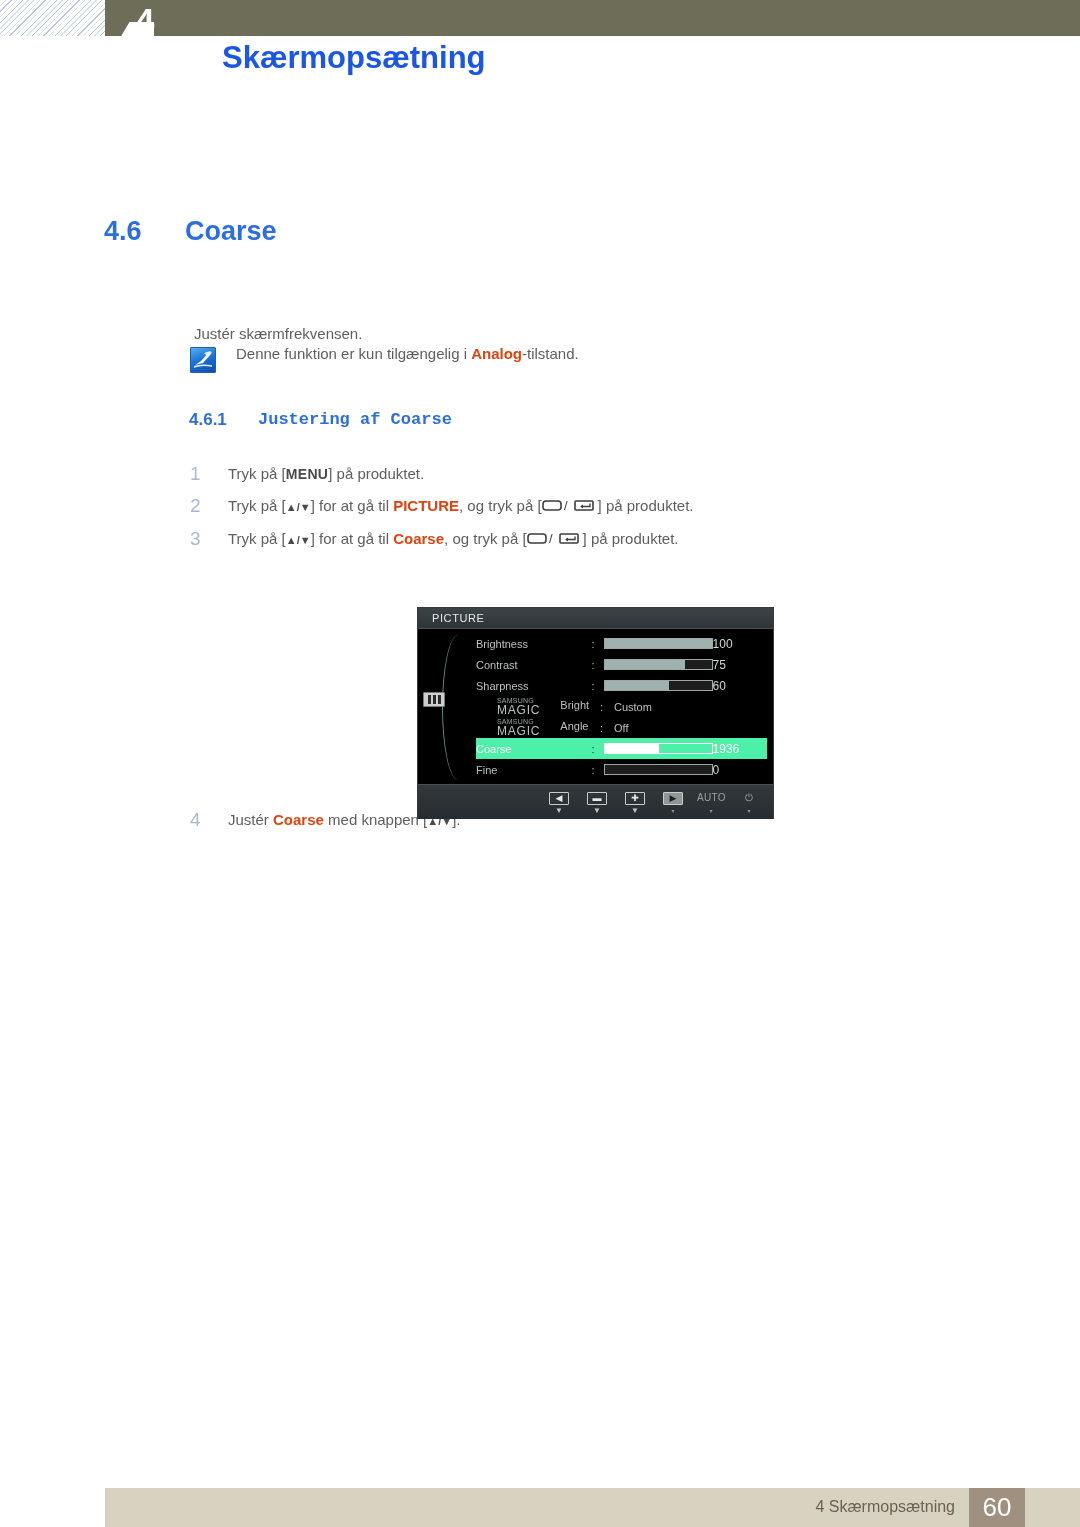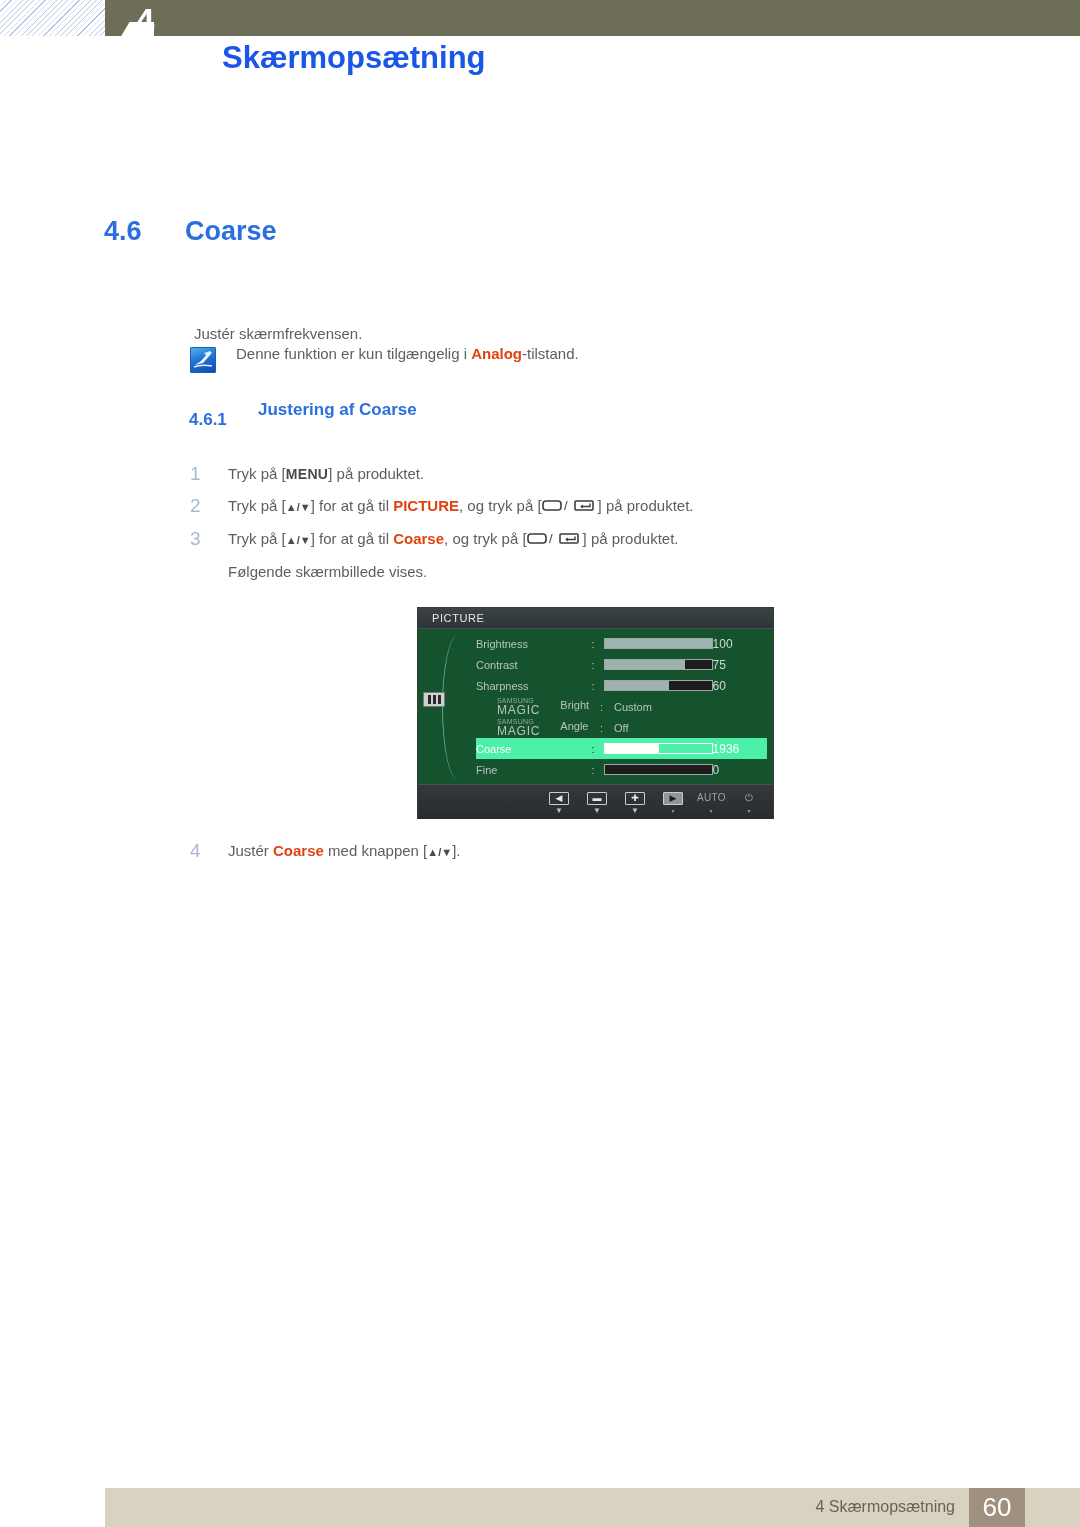--- a/index.html
+++ b/index.html
@@ -108,24 +108,25 @@
   .sub-num {
     position: absolute;
     left: 189px; top: 410px;
     font-size: 17px;
     font-weight: bold;
     color: #2a6ee0;
     text-align: right;
   }
   .sub-title {
     position: absolute;
-    left: 258px; top: 400px;
+    left: 258px; top: 410px;
     font-size: 17px;
     font-weight: bold;
     color: #2a6ee0;
+    font-family: Liberation Mono, monospace;
   }
 
   
   .steps {
     position: absolute;
     left: 190px; top: 458px;
     width: 800px;
   }
   .step {
     position: relative;
@@ -170,21 +171,21 @@
     color: #e8e8e8;
     font-size: 11px;
     line-height: 20px;
     padding-left: 14px;
     letter-spacing: .6px;
     border-bottom: 1px solid #4a5054;
   }
   .osd-body {
     position: relative;
     height: 155px;
-    background: #14532d;
+    background: #000000;
   }
   .osd-arc {
     position: absolute;
     left: 24px; top: 6px;
     width: 26px; height: 145px;
     border-left: 1px solid #7fbfb2;
     border-radius: 60% 0 0 60% / 50% 0 0 50%;
     opacity: .75;
   }
   .osd-lefticon {
@@ -363,21 +364,20 @@
             <path d="M48 5.5 L48 8.5 L39 8.5" fill="none" stroke="#3d3d3d" stroke-width="1.4"></path>
             <path d="M41 6.6 L38.2 8.5 L41 10.4 Z" fill="#3d3d3d"></path>
           </svg></span><span>] på produktet.</span></span></div>
     <div class="step"><span class="step-n">3</span><span><span>Tryk på [</span><span class="karrow">▲/▼</span><span>] for at gå til </span><b class="hl">Coarse</b><span>, og tryk på [</span><span class="kglyph"><svg width="56" height="15" viewBox="0 0 56 15">
             <rect x="1" y="3" width="18" height="9" rx="3" ry="3" fill="none" stroke="#3d3d3d" stroke-width="1.6"></rect>
             <text x="22" y="12" font-size="13" font-family="Liberation Sans, sans-serif" fill="#3d3d3d">/</text>
             <rect x="33" y="3" width="18" height="9" rx="1" ry="1" fill="none" stroke="#3d3d3d" stroke-width="1.6"></rect>
             <path d="M48 5.5 L48 8.5 L39 8.5" fill="none" stroke="#3d3d3d" stroke-width="1.4"></path>
             <path d="M41 6.6 L38.2 8.5 L41 10.4 Z" fill="#3d3d3d"></path>
           </svg></span><span>] på produktet.</span></span></div>
-    <div class="step-sub">Følgende skærmbillede vises.</div>
     <div style="height: 248px;"></div>
     <div class="step"><span class="step-n">4</span><span><span>Justér </span><b class="hl">Coarse</b><span> med knappen [</span><span class="karrow">▲/▼</span><span>].</span></span></div>
   </div>
 
 <div class="osd">
   <div class="osd-title">PICTURE</div>
   <div class="osd-body">
     <div class="osd-arc"></div>
     <div class="osd-lefticon">
         <i></i>

